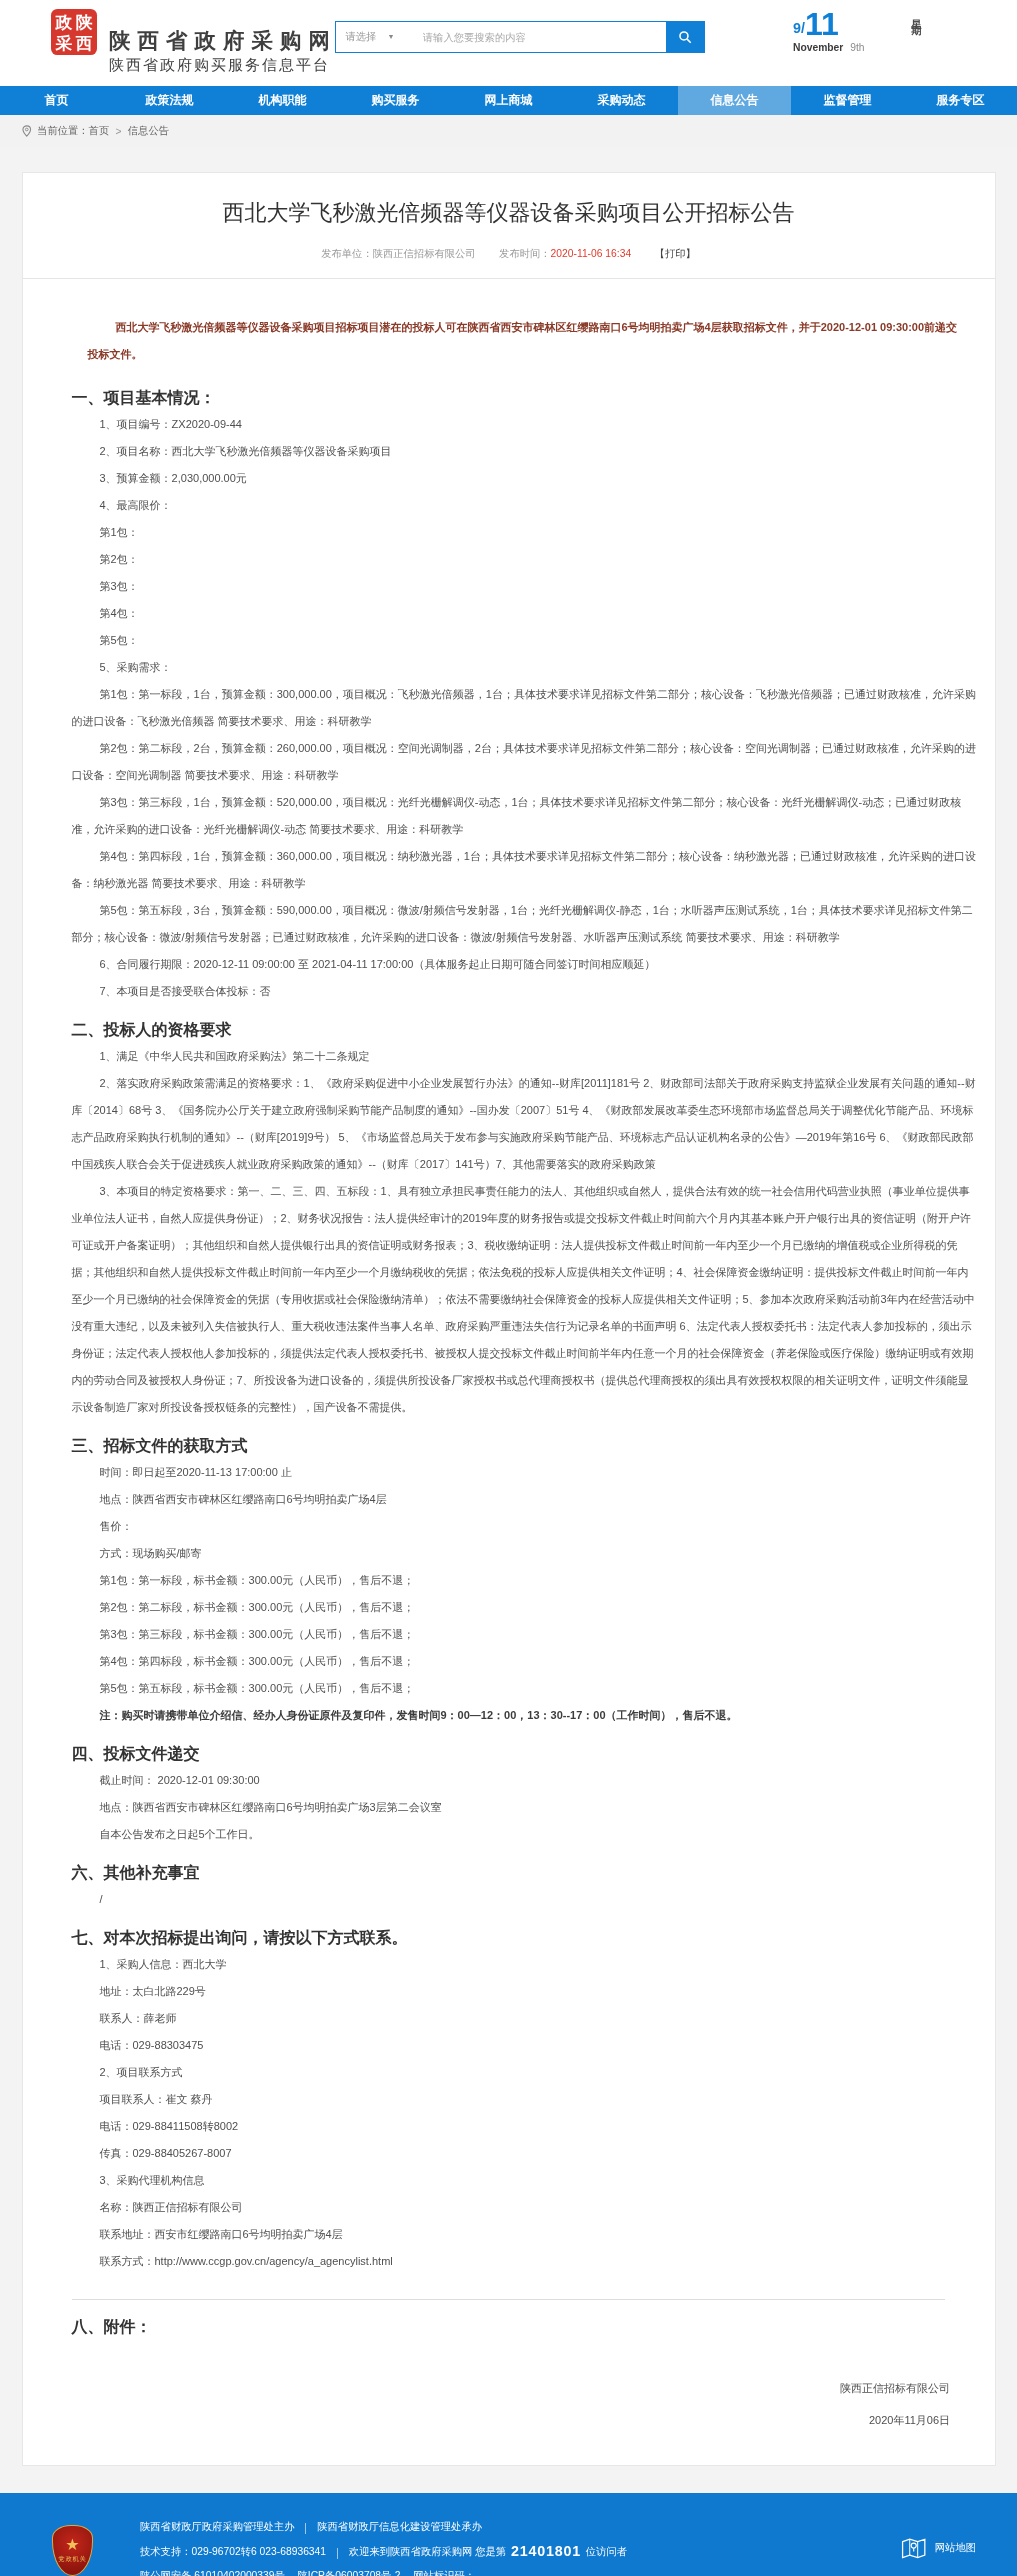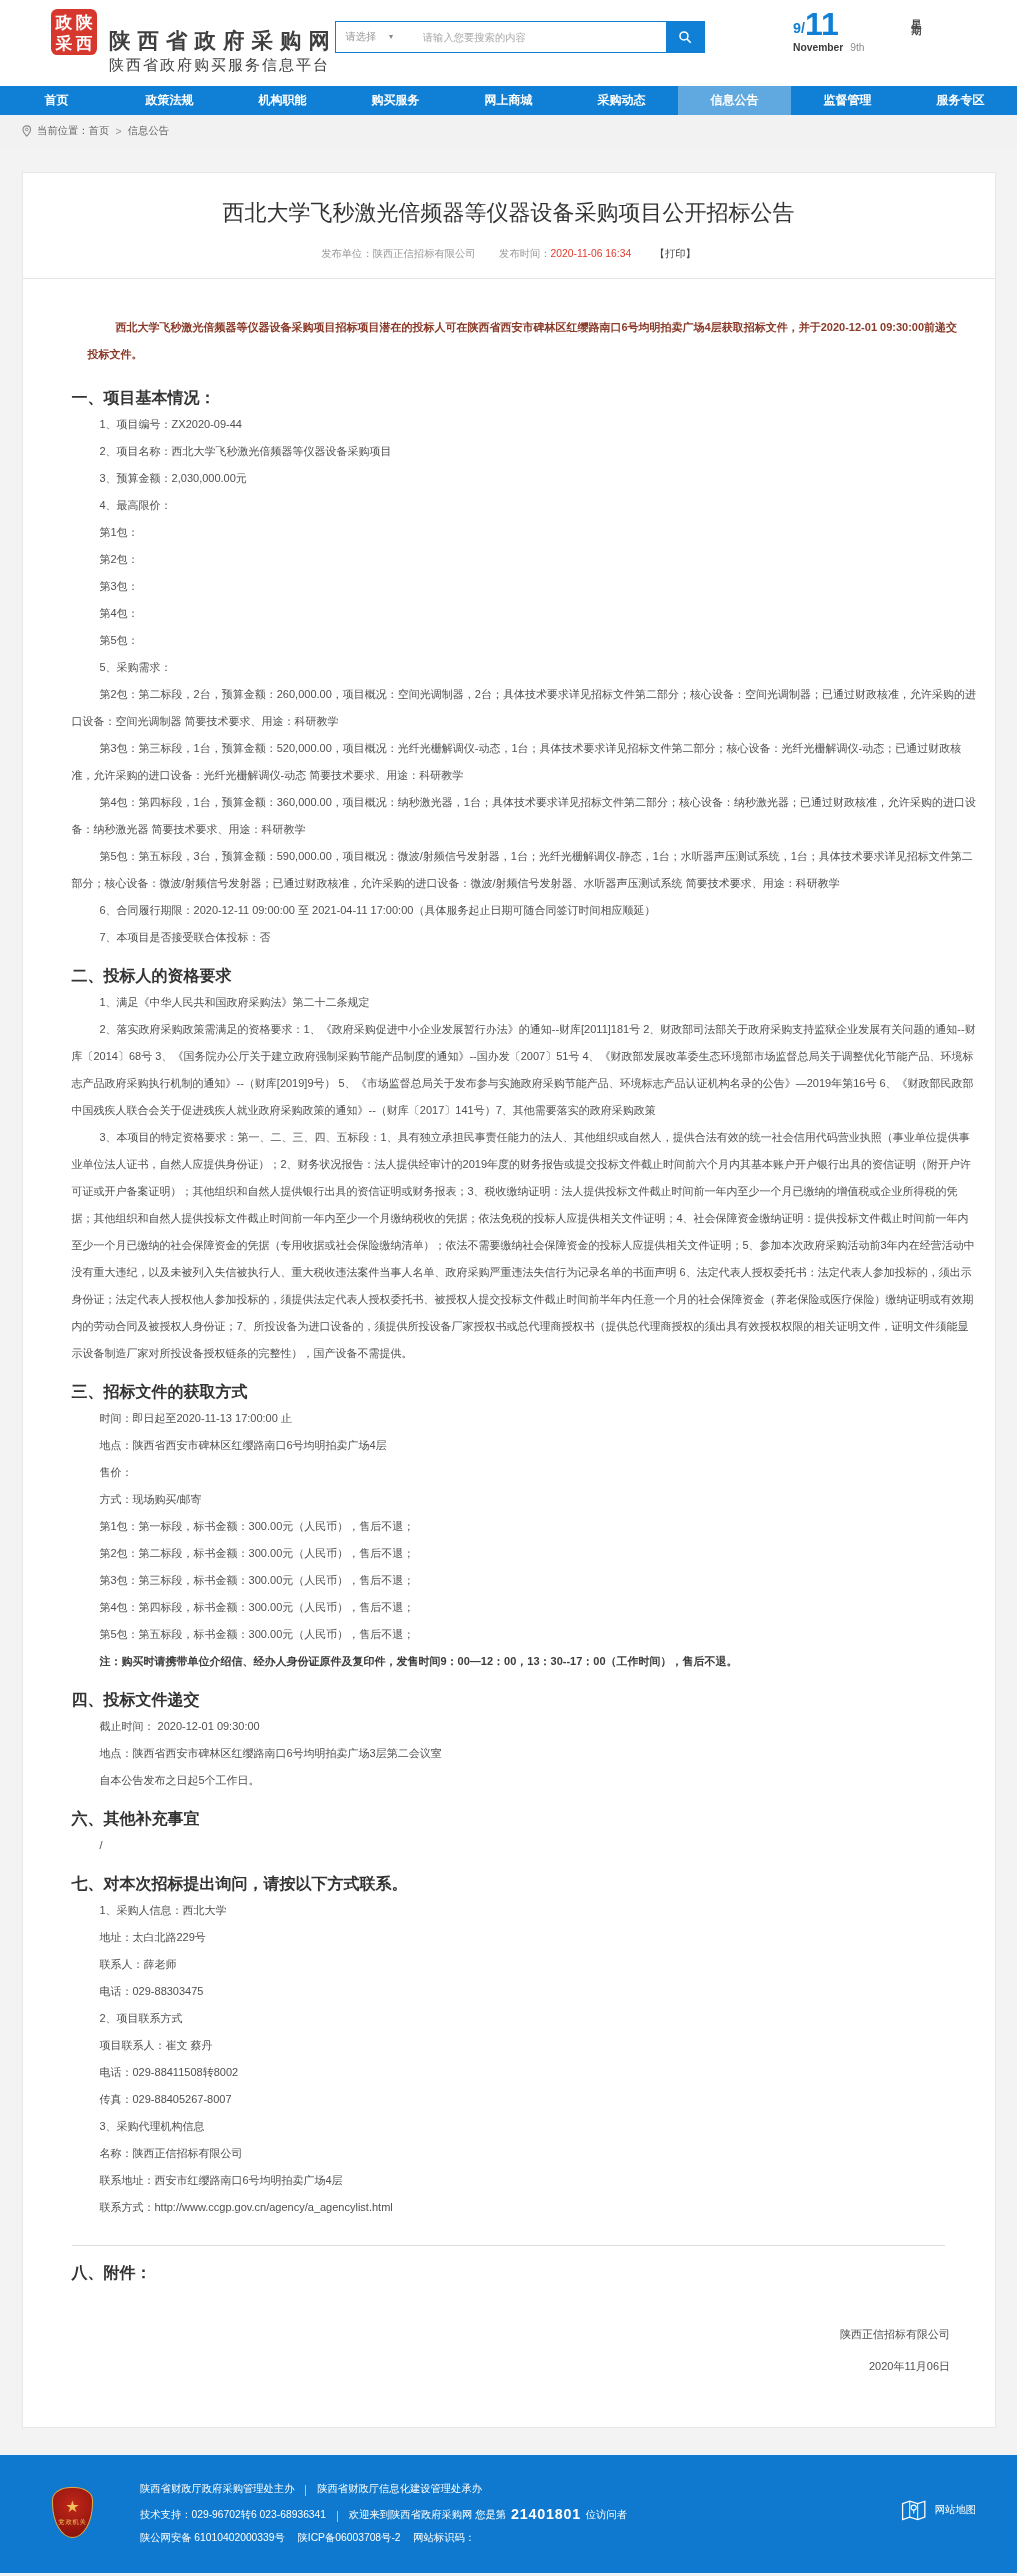--- a/index.html
+++ b/index.html
@@ -192,20 +192,21 @@
         <p class="doc-p">1、项目编号：ZX2020-09-44</p>
         <p class="doc-p">2、项目名称：西北大学飞秒激光倍频器等仪器设备采购项目</p>
         <p class="doc-p">3、预算金额：2,030,000.00元</p>
         <p class="doc-p">4、最高限价：</p>
         <p class="doc-p">第1包：</p>
         <p class="doc-p">第2包：</p>
         <p class="doc-p">第3包：</p>
         <p class="doc-p">第4包：</p>
         <p class="doc-p">第5包：</p>
         <p class="doc-p">5、采购需求：</p>
+        <p class="doc-p">第1包：第一标段，1台，预算金额：300,000.00，项目概况：飞秒激光倍频器，1台；具体技术要求详见招标文件第二部分；核心设备：飞秒激光倍频器；已通过财政核准，允许采购的进口设备：飞秒激光倍频器 简要技术要求、用途：科研教学</p>
         <p class="doc-p">第2包：第二标段，2台，预算金额：260,000.00，项目概况：空间光调制器，2台；具体技术要求详见招标文件第二部分；核心设备：空间光调制器；已通过财政核准，允许采购的进口设备：空间光调制器 简要技术要求、用途：科研教学</p>
         <p class="doc-p">第3包：第三标段，1台，预算金额：520,000.00，项目概况：光纤光栅解调仪-动态，1台；具体技术要求详见招标文件第二部分；核心设备：光纤光栅解调仪-动态；已通过财政核准，允许采购的进口设备：光纤光栅解调仪-动态 简要技术要求、用途：科研教学</p>
         <p class="doc-p">第4包：第四标段，1台，预算金额：360,000.00，项目概况：纳秒激光器，1台；具体技术要求详见招标文件第二部分；核心设备：纳秒激光器；已通过财政核准，允许采购的进口设备：纳秒激光器 简要技术要求、用途：科研教学</p>
         <p class="doc-p">第5包：第五标段，3台，预算金额：590,000.00，项目概况：微波/射频信号发射器，1台；光纤光栅解调仪-静态，1台；水听器声压测试系统，1台；具体技术要求详见招标文件第二部分；核心设备：微波/射频信号发射器；已通过财政核准，允许采购的进口设备：微波/射频信号发射器、水听器声压测试系统 简要技术要求、用途：科研教学</p>
         <p class="doc-p">6、合同履行期限：2020-12-11 09:00:00 至 2021-04-11 17:00:00（具体服务起止日期可随合同签订时间相应顺延）</p>
         <p class="doc-p">7、本项目是否接受联合体投标：否</p>
         <div class="sec-heading">二、投标人的资格要求</div>
         <p class="doc-p">1、满足《中华人民共和国政府采购法》第二十二条规定</p>
         <p class="doc-p">2、落实政府采购政策需满足的资格要求：1、《政府采购促进中小企业发展暂行办法》的通知--财库[2011]181号 2、财政部司法部关于政府采购支持监狱企业发展有关问题的通知--财库〔2014〕68号 3、《国务院办公厅关于建立政府强制采购节能产品制度的通知》--国办发〔2007〕51号 4、《财政部发展改革委生态环境部市场监督总局关于调整优化节能产品、环境标志产品政府采购执行机制的通知》--（财库[2019]9号） 5、《市场监督总局关于发布参与实施政府采购节能产品、环境标志产品认证机构名录的公告》—2019年第16号 6、《财政部民政部中国残疾人联合会关于促进残疾人就业政府采购政策的通知》--（财库〔2017〕141号）7、其他需要落实的政府采购政策</p>
         <p class="doc-p">3、本项目的特定资格要求：第一、二、三、四、五标段：1、具有独立承担民事责任能力的法人、其他组织或自然人，提供合法有效的统一社会信用代码营业执照（事业单位提供事业单位法人证书，自然人应提供身份证）；2、财务状况报告：法人提供经审计的2019年度的财务报告或提交投标文件截止时间前六个月内其基本账户开户银行出具的资信证明（附开户许可证或开户备案证明）；其他组织和自然人提供银行出具的资信证明或财务报表；3、税收缴纳证明：法人提供投标文件截止时间前一年内至少一个月已缴纳的增值税或企业所得税的凭据；其他组织和自然人提供投标文件截止时间前一年内至少一个月缴纳税收的凭据；依法免税的投标人应提供相关文件证明；4、社会保障资金缴纳证明：提供投标文件截止时间前一年内至少一个月已缴纳的社会保障资金的凭据（专用收据或社会保险缴纳清单）；依法不需要缴纳社会保障资金的投标人应提供相关文件证明；5、参加本次政府采购活动前3年内在经营活动中没有重大违纪，以及未被列入失信被执行人、重大税收违法案件当事人名单、政府采购严重违法失信行为记录名单的书面声明 6、法定代表人授权委托书：法定代表人参加投标的，须出示身份证；法定代表人授权他人参加投标的，须提供法定代表人授权委托书、被授权人提交投标文件截止时间前半年内任意一个月的社会保障资金（养老保险或医疗保险）缴纳证明或有效期内的劳动合同及被授权人身份证；7、所投设备为进口设备的，须提供所投设备厂家授权书或总代理商授权书（提供总代理商授权的须出具有效授权权限的相关证明文件，证明文件须能显示设备制造厂家对所投设备授权链条的完整性），国产设备不需提供。</p>

